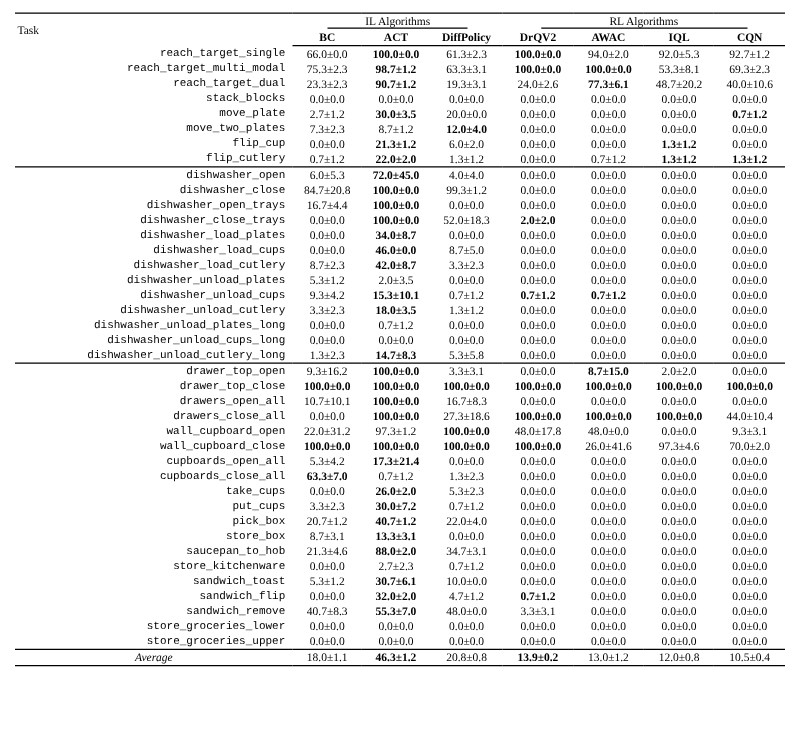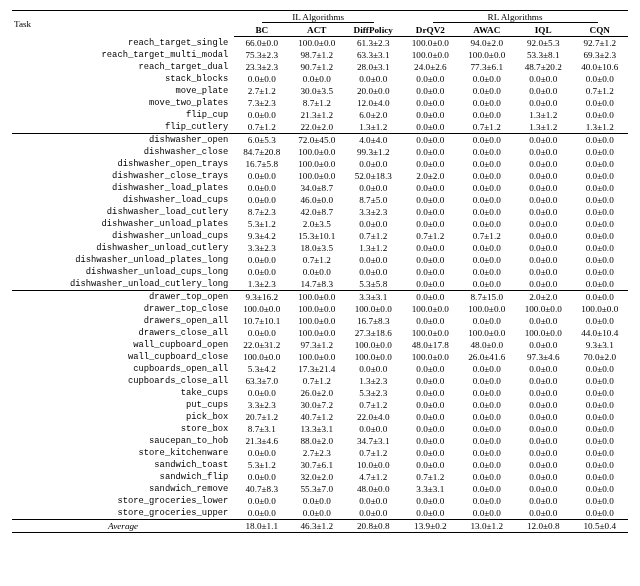--- a/index.html
+++ b/index.html
@@ -5,21 +5,21 @@
   html,body{margin:0;padding:0;background:#fff;color:#000;font-family:"Times New Roman",serif;font-size:9.2px;}
   .page{width:640px;padding:10px 12px;box-sizing:border-box;}
   table{border-collapse:collapse;width:100%;}
   td,th{padding:1px 2px;white-space:nowrap;text-align:center;vertical-align:middle;}
   td.task{text-align:right;font-family:"Courier New",monospace;font-size:8.8px;padding-right:6px;}
   th.group{font-weight:normal;}
   .toprule td,.toprule th{border-top:1.2px solid #000;}
   .botrule td,.botrule th{border-bottom:1.2px solid #000;}
   .midrule td,.midrule th{border-bottom:.6px solid #000;text-align:center;}
   .sectrule td{border-top:.6px solid #000;}
-  .bold{font-weight:normal;}
+  .bold{font-weight:bold;}
   .cmid{border-bottom:.6px solid #000;}
   .hdr{text-align:left;font-weight:normal;font-family:"Times New Roman",serif;}
 </style>
 </head>
 <body>
 <div class="page">
 
 <table>
   <tbody>
         <tr class="toprule">
@@ -55,21 +55,21 @@
           <td>63.3±3.1</td>
           <td class="bold">100.0±0.0</td>
           <td class="bold">100.0±0.0</td>
           <td>53.3±8.1</td>
           <td>69.3±2.3</td>
         </tr>
         <tr>
           <td class="task">reach_target_dual</td>
           <td>23.3±2.3</td>
           <td class="bold">90.7±1.2</td>
-          <td>28.0±3.1</td>
+          <td>19.3±3.1</td>
           <td>24.0±2.6</td>
           <td class="bold">77.3±6.1</td>
           <td>48.7±20.2</td>
           <td>40.0±10.6</td>
         </tr>
         <tr>
           <td class="task">stack_blocks</td>
           <td>0.0±0.0</td>
           <td>0.0±0.0</td>
           <td>0.0±0.0</td>
@@ -133,21 +133,21 @@
           <td>84.7±20.8</td>
           <td class="bold">100.0±0.0</td>
           <td>99.3±1.2</td>
           <td>0.0±0.0</td>
           <td>0.0±0.0</td>
           <td>0.0±0.0</td>
           <td>0.0±0.0</td>
         </tr>
         <tr>
           <td class="task">dishwasher_open_trays</td>
-          <td>16.7±5.8</td>
+          <td>16.7±4.4</td>
           <td class="bold">100.0±0.0</td>
           <td>0.0±0.0</td>
           <td>0.0±0.0</td>
           <td>0.0±0.0</td>
           <td>0.0±0.0</td>
           <td>0.0±0.0</td>
         </tr>
         <tr>
           <td class="task">dishwasher_close_trays</td>
           <td>0.0±0.0</td>

